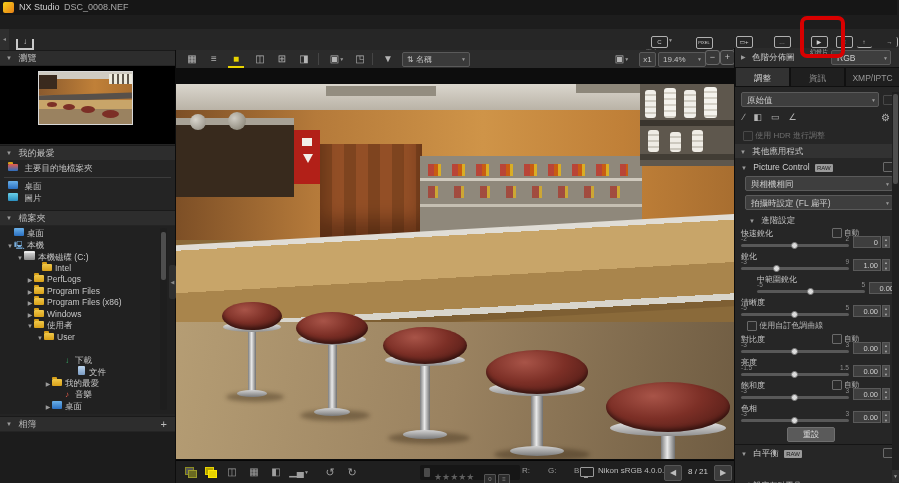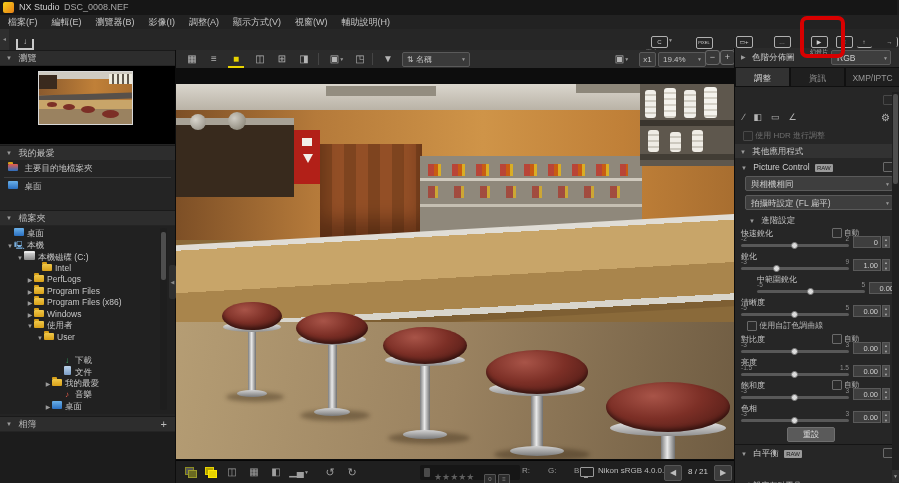--- a/index.html
+++ b/index.html
@@ -119,30 +119,20 @@
 <body>
 
 <div id="app">
 
   <div class="abs" id="titlebar">
     <div class="abs" id="applogo"></div>
     <div class="abs" id="apptitle">NX Studio</div>
     <div class="abs" id="filetitle">DSC_0008.NEF</div>
   </div>
 
-  <div class="abs" id="menubar">
-    <span class="menu-item">檔案(F)</span>
-    <span class="menu-item">編輯(E)</span>
-    <span class="menu-item">瀏覽器(B)</span>
-    <span class="menu-item">影像(I)</span>
-    <span class="menu-item">調整(A)</span>
-    <span class="menu-item">顯示方式(V)</span>
-    <span class="menu-item">視窗(W)</span>
-    <span class="menu-item">輔助說明(H)</span>
-  </div>
 
   <div class="abs" id="maintoolbar"></div>
   <div class="abs" id="tb-collapse">◂</div>
 
   <div class="tbtn" id="import-btn">
     <span class="imp-icon">↓</span>
     <span class="tlabel">匯入</span>
   </div>
 
   <div class="tbtn" style="left:642px;">
@@ -335,39 +325,43 @@
     </div>
     <div class="fav-row" style="top:113px;">
       <span class="fic"><span class="folder-ic" style="background:linear-gradient(#e85a4a,#2a6fc0);"></span></span>
       <span>主要目的地檔案夾</span>
     </div>
     <div class="abs" style="left:4px;top:127px;width:167px;height:1px;background:#3c3c3c;"></div>
     <div class="fav-row" style="top:131px;">
       <span class="fic"><span class="blue-ic"></span></span>
       <span>桌面</span>
     </div>
+    <div class="fav-row" style="top:143px;">
+      <span class="fic"><span class="blue-ic" style="background:linear-gradient(#6ad0e8,#2a8fc0);"></span></span>
+      <span>圖片</span>
+    </div>
 
     <div class="shead" style="top:160px;">
       <span class="exp">▼</span>
       <span>檔案夾</span>
     </div>
 
     <div class="abs" style="left:0;top:176px;width:175px;height:188px;background:#212121;overflow:hidden;">
       <div class="tree-row" style="top:2px;left:6px;"><span class="texp"></span><span class="blue-ic"></span><span>桌面</span></div>
       <div class="tree-row" style="top:13.5px;left:6px;"><span class="texp">▼</span><span class="glyph-ic" style="color:#7ab0e0;">🖳</span><span>本機</span></div>
       <div class="tree-row" style="top:25px;left:16px;"><span class="texp">▼</span><span class="drive-ic"></span><span>本機磁碟 (C:)</span></div>
       <div class="tree-row" style="top:36.5px;left:34px;"><span class="texp"></span><span class="folder-ic"></span><span>Intel</span></div>
       <div class="tree-row" style="top:48px;left:26px;"><span class="texp">▶</span><span class="folder-ic"></span><span>PerfLogs</span></div>
       <div class="tree-row" style="top:59.5px;left:26px;"><span class="texp">▶</span><span class="folder-ic"></span><span>Program Files</span></div>
       <div class="tree-row" style="top:71px;left:26px;"><span class="texp">▶</span><span class="folder-ic"></span><span>Program Files (x86)</span></div>
       <div class="tree-row" style="top:82.5px;left:26px;"><span class="texp">▶</span><span class="folder-ic"></span><span>Windows</span></div>
       <div class="tree-row" style="top:94px;left:26px;"><span class="texp">▼</span><span class="folder-ic"></span><span>使用者</span></div>
       <div class="tree-row" style="top:105.5px;left:36px;"><span class="texp">▼</span><span class="folder-ic"></span><span>User</span></div>
       <div class="tree-row" style="top:128.5px;left:54px;"><span class="texp"></span><span class="glyph-ic" style="color:#3ab06a;">↓</span><span>下載</span></div>
-      <div class="tree-row" style="top:140px;left:54px;"><span class="texp"></span><span class="glyph-ic"><span style="display:inline-block;width:7px;height:9px;background:linear-gradient(#bcd4ec,#7a9cc4);border-radius:1px;"></span></span><span>文件</span></div>
+      <div class="tree-row" style="top:140px;left:68px;"><span class="texp"></span><span class="glyph-ic"><span style="display:inline-block;width:7px;height:9px;background:linear-gradient(#bcd4ec,#7a9cc4);border-radius:1px;"></span></span><span>文件</span></div>
       <div class="tree-row" style="top:151.5px;left:44px;"><span class="texp">▶</span><span class="folder-ic"></span><span>我的最愛</span></div>
       <div class="tree-row" style="top:163px;left:54px;"><span class="texp"></span><span class="glyph-ic" style="color:#e05a4a;">♪</span><span>音樂</span></div>
       <div class="tree-row" style="top:174.5px;left:44px;"><span class="texp">▶</span><span class="blue-ic"></span><span>桌面</span></div>
       <div class="abs" id="tree-scroll"></div>
       <div class="abs" id="tree-thumb" style="top:6px;"></div>
     </div>
     <div class="abs" id="sb-handle">◀</div>
 
     <div class="shead" style="top:366px;">
       <span class="exp">▼</span>
@@ -383,20 +377,23 @@
       <span>色階分佈圖</span>
       <div class="rp-dd" style="left:96px;top:2px;width:60px;">
         <span>RGB</span><span class="dd-caret">▼</span>
       </div>
     </div>
 
     <div class="tab active" style="left:0;top:19px;width:55px;">調整</div>
     <div class="tab" style="left:55px;top:19px;width:55px;">資訊</div>
     <div class="tab" style="left:110px;top:19px;width:55px;">XMP/IPTC</div>
 
+    <div class="rp-dd" style="left:6px;top:44px;width:138px;">
+      <span>原始值</span><span class="dd-caret">▼</span>
+    </div>
     <span class="cb abs" style="left:148px;top:47px;opacity:.5;"></span>
 
     <div class="ticons" style="left:8px;top:64px;">
       <span>∕</span><span>◧</span><span>▭</span><span>∠</span>
     </div>
     <span class="abs" style="left:146px;top:64px;font-size:10px;color:#b5b5b5;">⚙</span>
 
     <div class="abs" style="left:8px;top:82px;color:#6f6f6f;font-size:8px;">
       <span class="cb" style="opacity:.5;"></span>
       <span>使用 HDR 進行調整</span>

